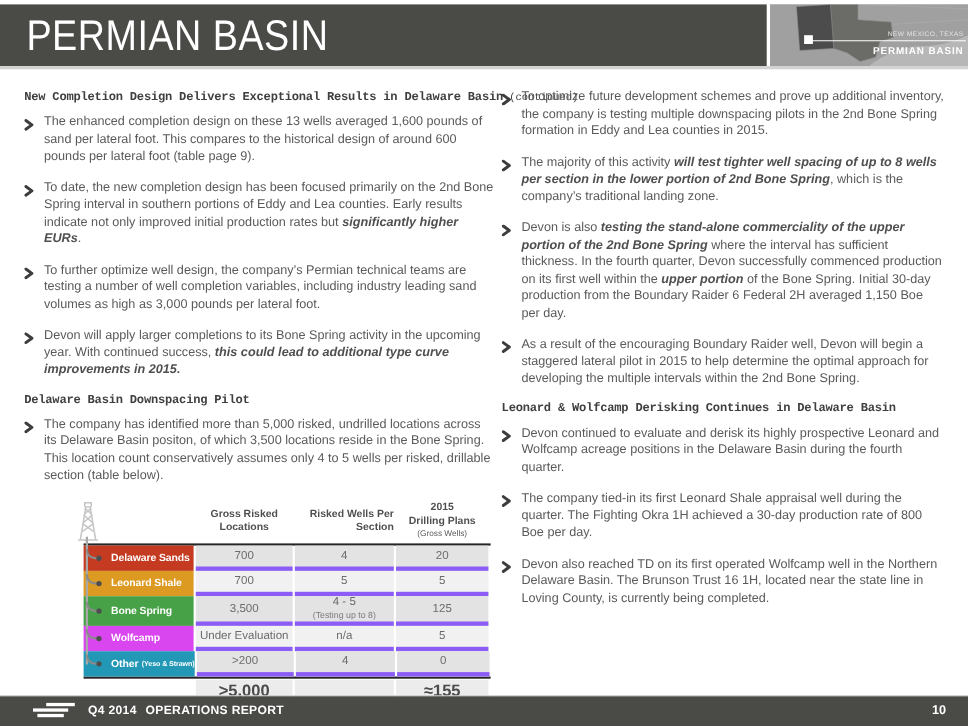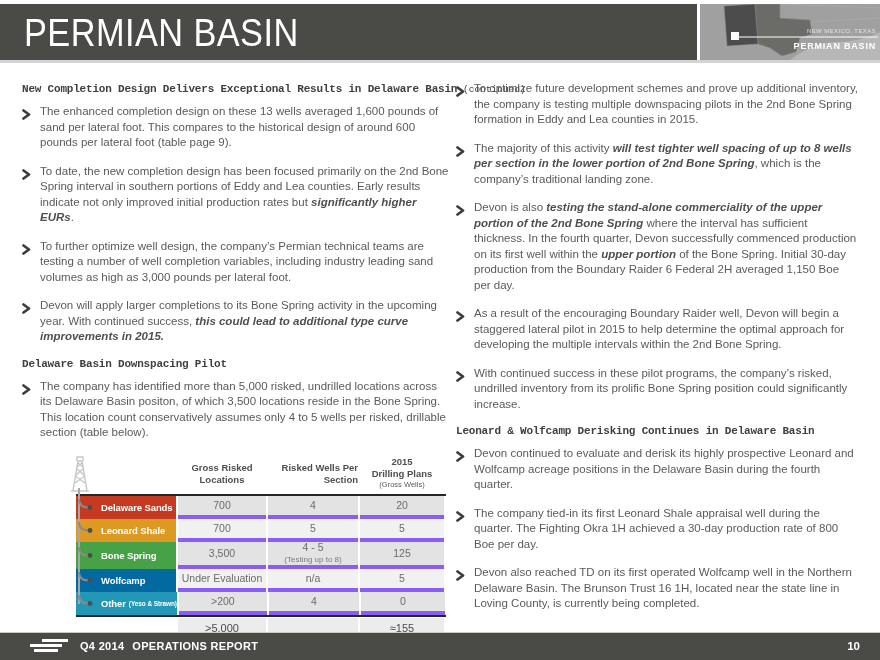--- a/index.html
+++ b/index.html
@@ -42,21 +42,21 @@
   .d-cell{box-sizing:border-box;display:flex;flex-direction:column;align-items:center;justify-content:center;
           font-size:10.5px;color:#6b6b6b;border-bottom:4px solid #8b5cf6;text-align:center;line-height:11px;}
   .dc1{flex:0 0 88px;margin-left:2px;}
   .dc2{flex:0 0 90px;margin-left:2px;}
   .dc3{flex:0 0 84px;margin-left:2px;}
   .cell-sub{font-size:8px;color:#7a7a7a;margin-top:1px;}
   .tbl-rule{height:2px;background:#262626;}
   .totals-row{display:flex;height:21px;margin-top:1px;}
   .tot-spacer{flex:0 0 100px;}
   .tot-cell{display:flex;align-items:center;justify-content:center;background:#ececec;
-            font-size:11px;font-weight:normal;color:#4a4a4a;}
+            font-size:15px;font-weight:bold;color:#4a4a4a;}
   .wellbore-overlay{position:absolute;left:0;top:0;pointer-events:none;z-index:3;}
 
   
   .footer-line{position:absolute;left:0;top:632px;width:880px;height:1px;background:#c9c9c9;}
   .footer-bar{position:absolute;left:0;top:633px;width:880px;height:27px;background:#4a4a47;}
   .devon-logo{position:absolute;left:30px;top:6px;width:38px;height:15px;}
   .devon-logo div{position:absolute;background:#fff;height:3px;}
   .lg1{left:12px;top:0;width:26px;}
   .lg2{left:0;top:5px;width:32px;}
   .lg3{left:4px;top:10px;width:24px;}
@@ -203,21 +203,21 @@
             </div>
             <div class="d-cell dc2" style="background: rgb(227, 227, 227);">
               <div>4 - 5</div>
               <div class="cell-sub">(Testing up to 8)</div>
             </div>
             <div class="d-cell dc3" style="background: rgb(227, 227, 227);">
               <div>125</div>
             </div>
           </div>
           <div class="t-row" style="height: 23px;">
-            <div class="strat-label" style="background: #0369a1;">
+            <div class="strat-label" style="background: #d946ef;">
               <span>Wolfcamp</span>
             </div>
             <div class="d-cell dc1" style="background: rgb(241, 241, 241);">
               <div>Under Evaluation</div>
             </div>
             <div class="d-cell dc2" style="background: rgb(241, 241, 241);">
               <div>n/a</div>
             </div>
             <div class="d-cell dc3" style="background: rgb(241, 241, 241);">
               <div>5</div>
@@ -268,26 +268,20 @@
               <path d="M1.5 1.5 L7 5.5 L1.5 9.5" fill="none" stroke="#3d3d3d" stroke-width="2.7" stroke-linecap="round" stroke-linejoin="round"></path>
             </svg></span>
           <span class="btxt"><span>Devon is also </span><span class="emph">testing the stand-alone commerciality of the upper portion of the 2nd Bone Spring</span><span> where the interval has sufficient thickness. In the fourth quarter, Devon successfully commenced production on its first well within the </span><span class="emph">upper portion</span><span> of the Bone Spring. Initial 30-day production from the Boundary Raider 6 Federal 2H averaged 1,150 Boe per day.</span></span>
         </div>
         <div class="bullet">
           <span class="chev"><svg width="9" height="11" viewBox="0 0 9 11">
               <path d="M1.5 1.5 L7 5.5 L1.5 9.5" fill="none" stroke="#3d3d3d" stroke-width="2.7" stroke-linecap="round" stroke-linejoin="round"></path>
             </svg></span>
           <span class="btxt"><span>As a result of the encouraging Boundary Raider well, Devon will begin a staggered lateral pilot in 2015 to help determine the optimal approach for developing the multiple intervals within the 2nd Bone Spring.</span></span>
         </div>
-        <div class="bullet">
-          <span class="chev"><svg width="9" height="11" viewBox="0 0 9 11">
-              <path d="M1.5 1.5 L7 5.5 L1.5 9.5" fill="none" stroke="#3d3d3d" stroke-width="2.7" stroke-linecap="round" stroke-linejoin="round"></path>
-            </svg></span>
-          <span class="btxt"><span>With continued success in these pilot programs, the company’s risked, undrilled inventory from its prolific Bone Spring position could significantly increase.</span></span>
-        </div>
         <div class="sec-heading"><span>Leonard &amp; Wolfcamp Derisking Continues in Delaware Basin</span></div>
         <div class="bullet">
           <span class="chev"><svg width="9" height="11" viewBox="0 0 9 11">
               <path d="M1.5 1.5 L7 5.5 L1.5 9.5" fill="none" stroke="#3d3d3d" stroke-width="2.7" stroke-linecap="round" stroke-linejoin="round"></path>
             </svg></span>
           <span class="btxt"><span>Devon continued to evaluate and derisk its highly prospective Leonard and Wolfcamp acreage positions in the Delaware Basin during the fourth quarter.</span></span>
         </div>
         <div class="bullet">
           <span class="chev"><svg width="9" height="11" viewBox="0 0 9 11">
               <path d="M1.5 1.5 L7 5.5 L1.5 9.5" fill="none" stroke="#3d3d3d" stroke-width="2.7" stroke-linecap="round" stroke-linejoin="round"></path>

